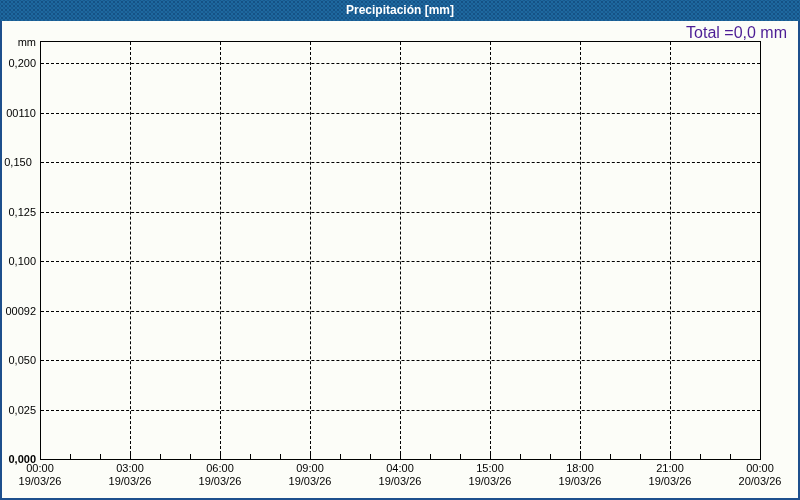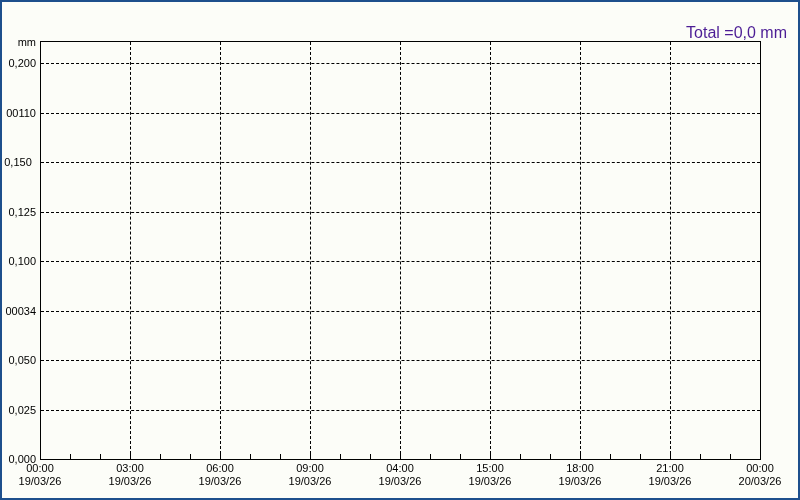--- a/index.html
+++ b/index.html
@@ -53,20 +53,23 @@
   }
   .minor-tick {
     position:absolute; width:1px; height:5px; top:454px;
     background:#000000;
   }
 </style>
 </head>
 <body>
 
 <div id="chart-window">
+  <div id="title-bar">
+    <span>Precipitación [mm]</span>
+  </div>
 
   <div id="total-label">Total =0,0 mm</div>
 
   <div id="y-unit-label">mm</div>
 
   <div id="plot-frame"></div>
 
   <div id="grid-layer">
       <div class="hgrid" style="top: 63px;"></div>
       <div class="hgrid" style="top: 112.5px;"></div>
@@ -83,24 +86,24 @@
       <div class="vgrid" style="left: 490px;"></div>
       <div class="vgrid" style="left: 580px;"></div>
       <div class="vgrid" style="left: 670px;"></div>
     </div>
   <div id="label-layer">
       <div class="ytick-label" style="top: 56px;">0,200</div>
       <div class="ytick-label" style="top: 105.5px;">00110</div>
       <div class="ytick-label" style="top: 155px; text-align: center;">0,150</div>
       <div class="ytick-label" style="top: 204.5px;">0,125</div>
       <div class="ytick-label" style="top: 254px;">0,100</div>
-      <div class="ytick-label" style="top: 303.5px;">00034</div>
+      <div class="ytick-label" style="top: 303.5px;">00092</div>
       <div class="ytick-label" style="top: 353px;">0,050</div>
       <div class="ytick-label" style="top: 402.5px;">0,025</div>
-      <div class="ytick-label" style="top: 452px;">0,000</div>
+      <div class="ytick-label" style="top: 452px; font-weight: bold;">0,000</div>
       <div class="xtick-label" style="left: 0px;">
         <div>00:00</div>
         <div>19/03/26</div>
       </div>
       <div class="xtick-label" style="left: 90px;">
         <div>03:00</div>
         <div>19/03/26</div>
       </div>
       <div class="xtick-label" style="left: 180px;">
         <div>06:00</div>

